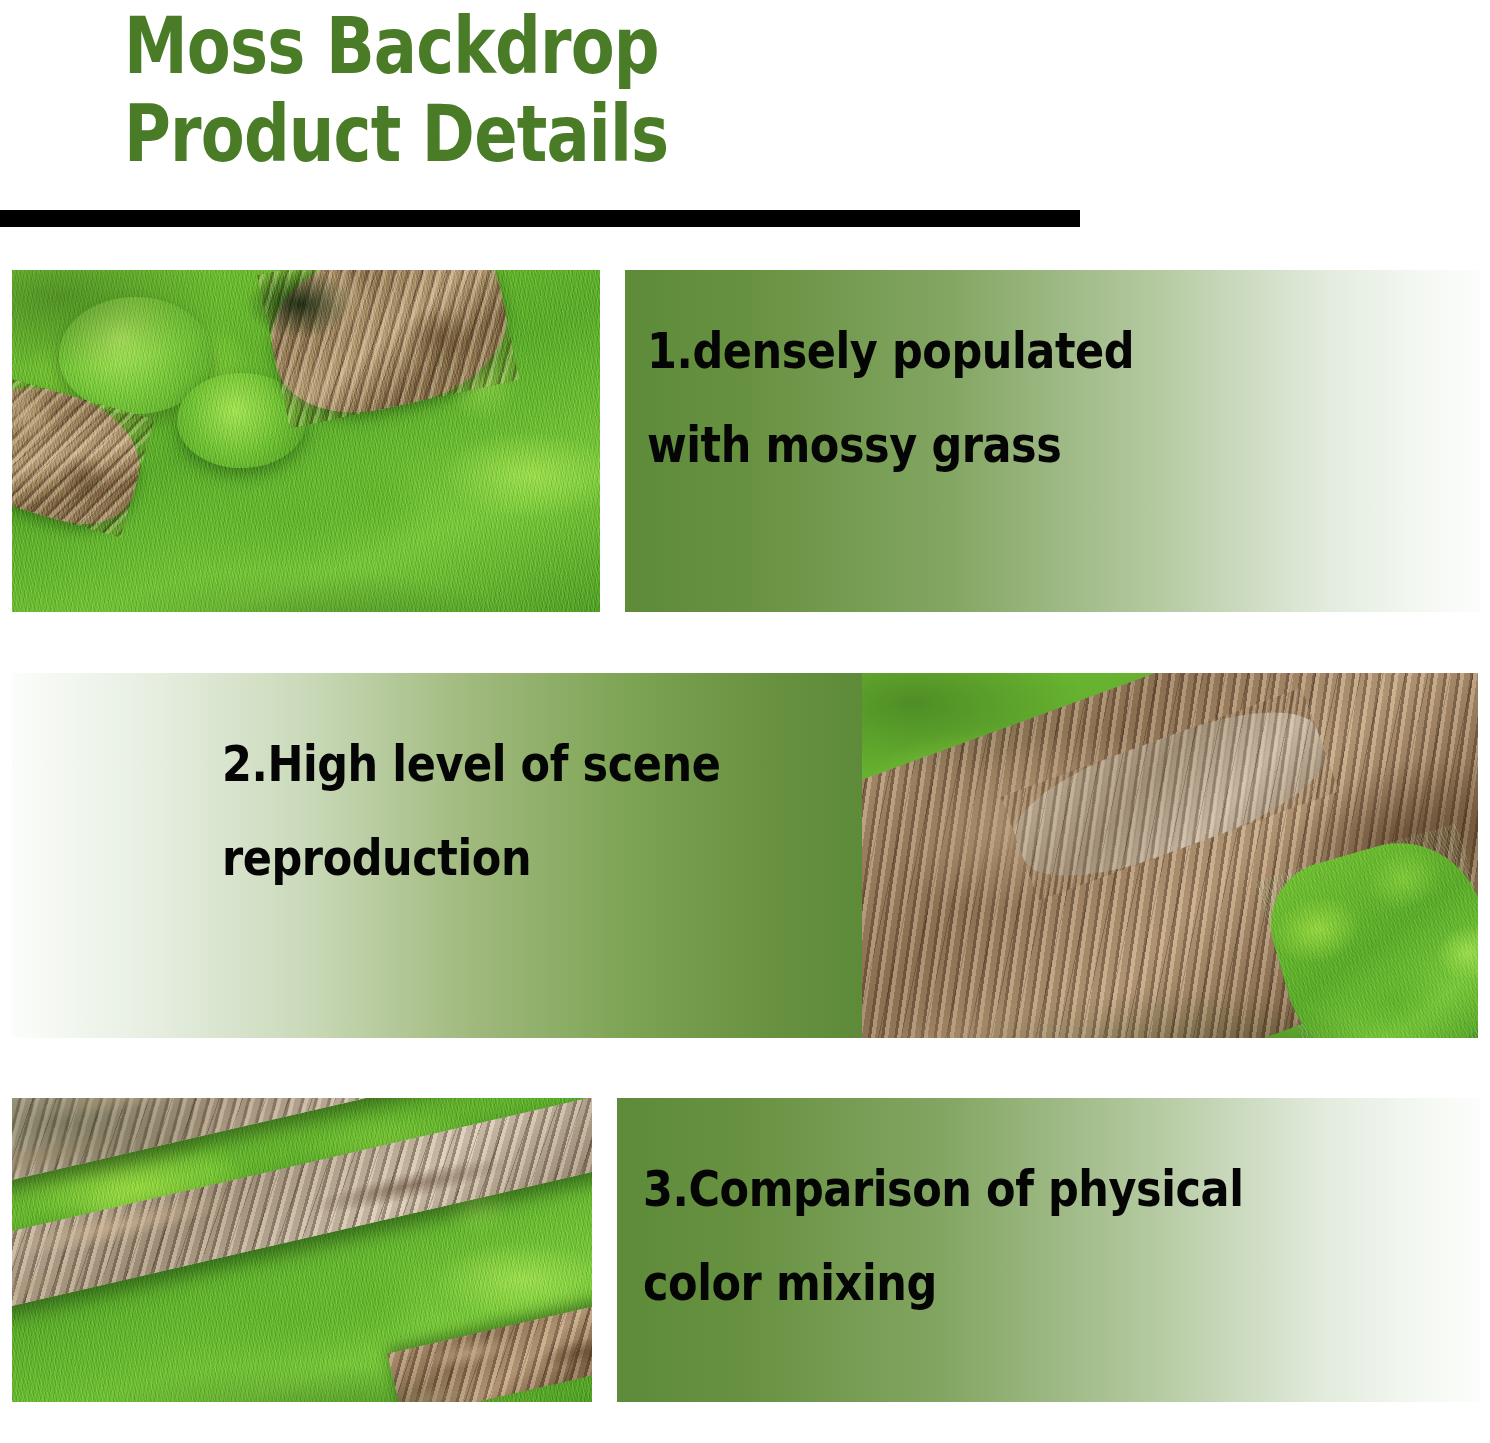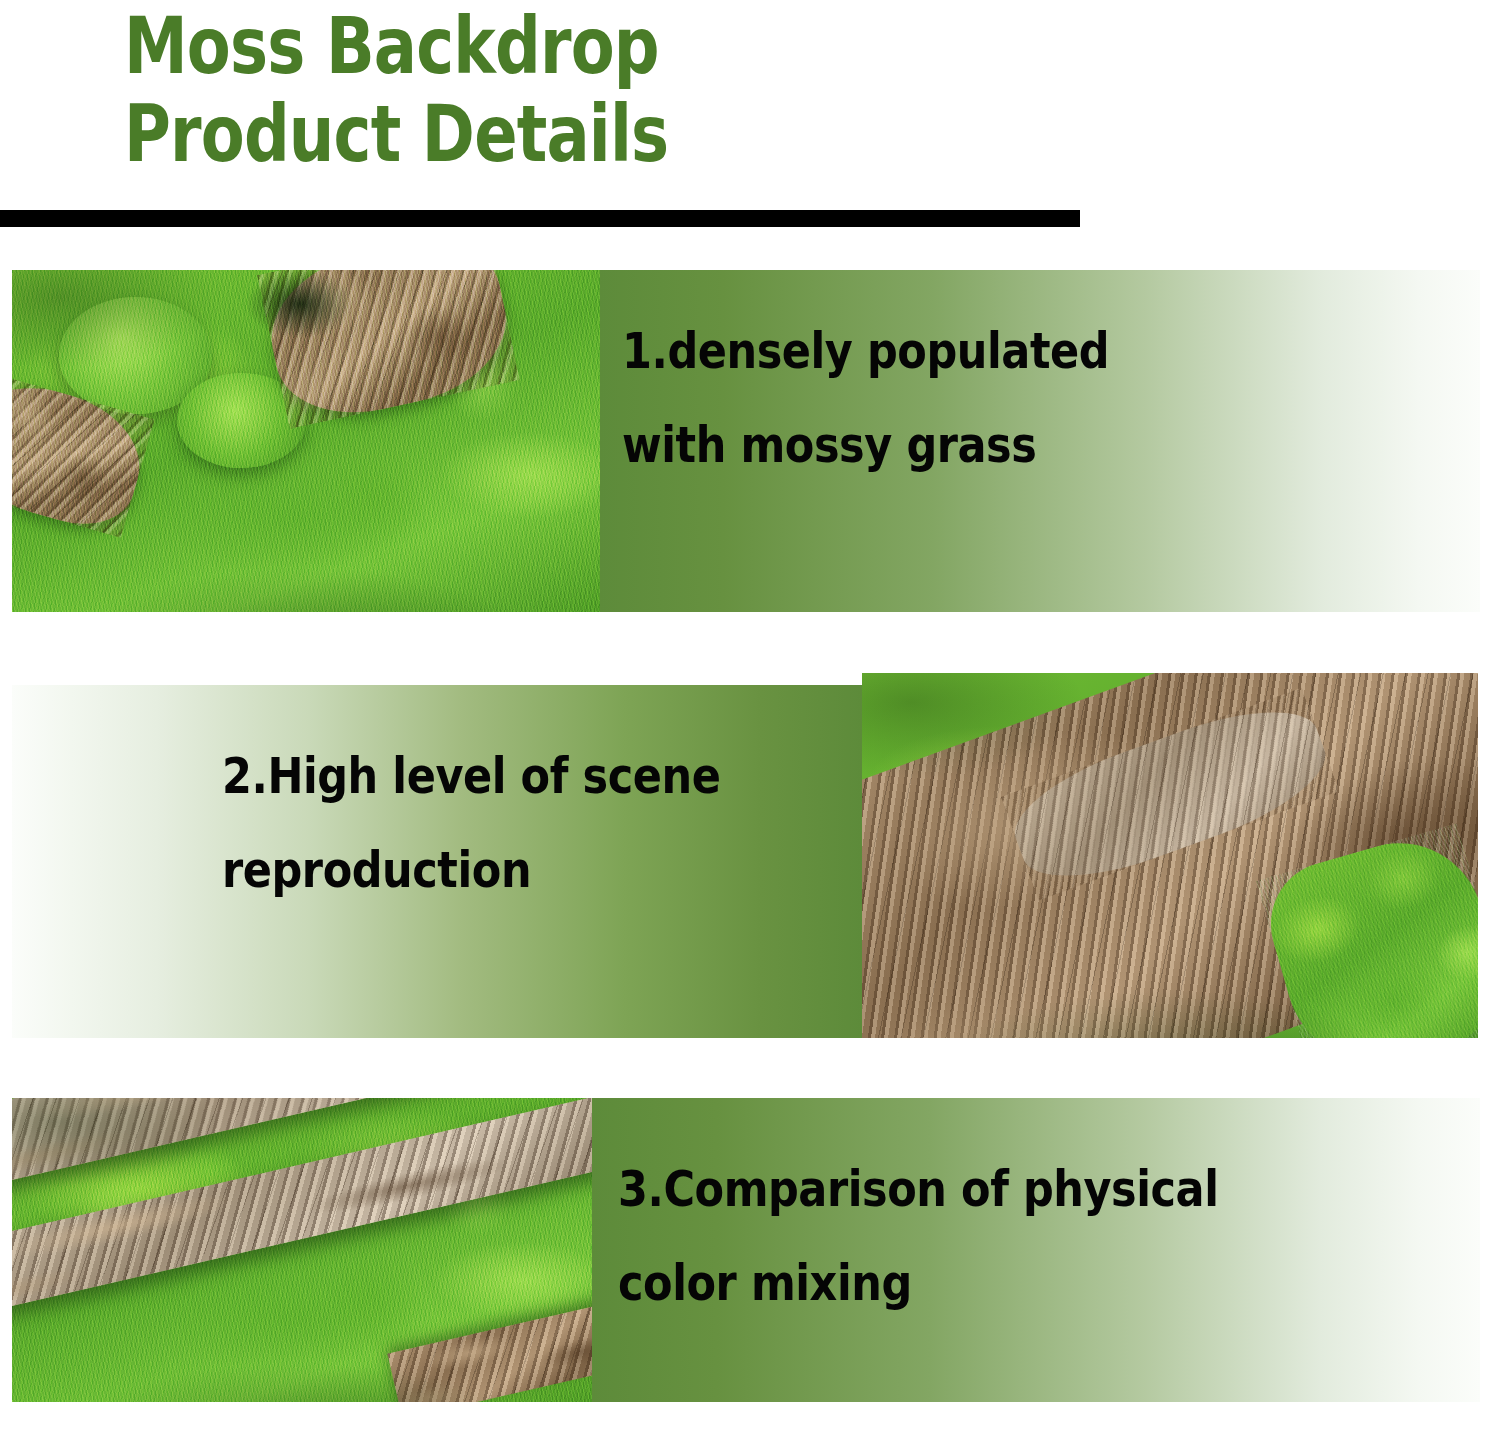--- a/index.html
+++ b/index.html
@@ -67,32 +67,32 @@
   }
   .caption-panel.fade-right {
     background: linear-gradient(to right,
         #5d8b3a 0%,
         #679140 14%,
         #83a663 38%,
         #b4c9a0 62%,
         #e2ebdd 82%,
         #f4f8f2 93%,
         #fbfdfa 100%);
+    margin-left: 25px;
   }
   .caption-panel.fade-left {
     background: linear-gradient(to right,
         #fbfdfa 0%,
         #f2f7ef 7%,
         #e6eee0 17%,
         #c9d9b8 35%,
         #a2bb80 53%,
         #7ea455 72%,
         #699241 88%,
         #5d8b3a 100%);
-    margin-top: 12px;
   }
 
   .caption-text {
     position: absolute;
     color: #050505;
     font-family: "DejaVu Sans", sans-serif;
     font-weight: bold;
     font-size: 50px;
     line-height: 94px;
     letter-spacing: -0.5px;

